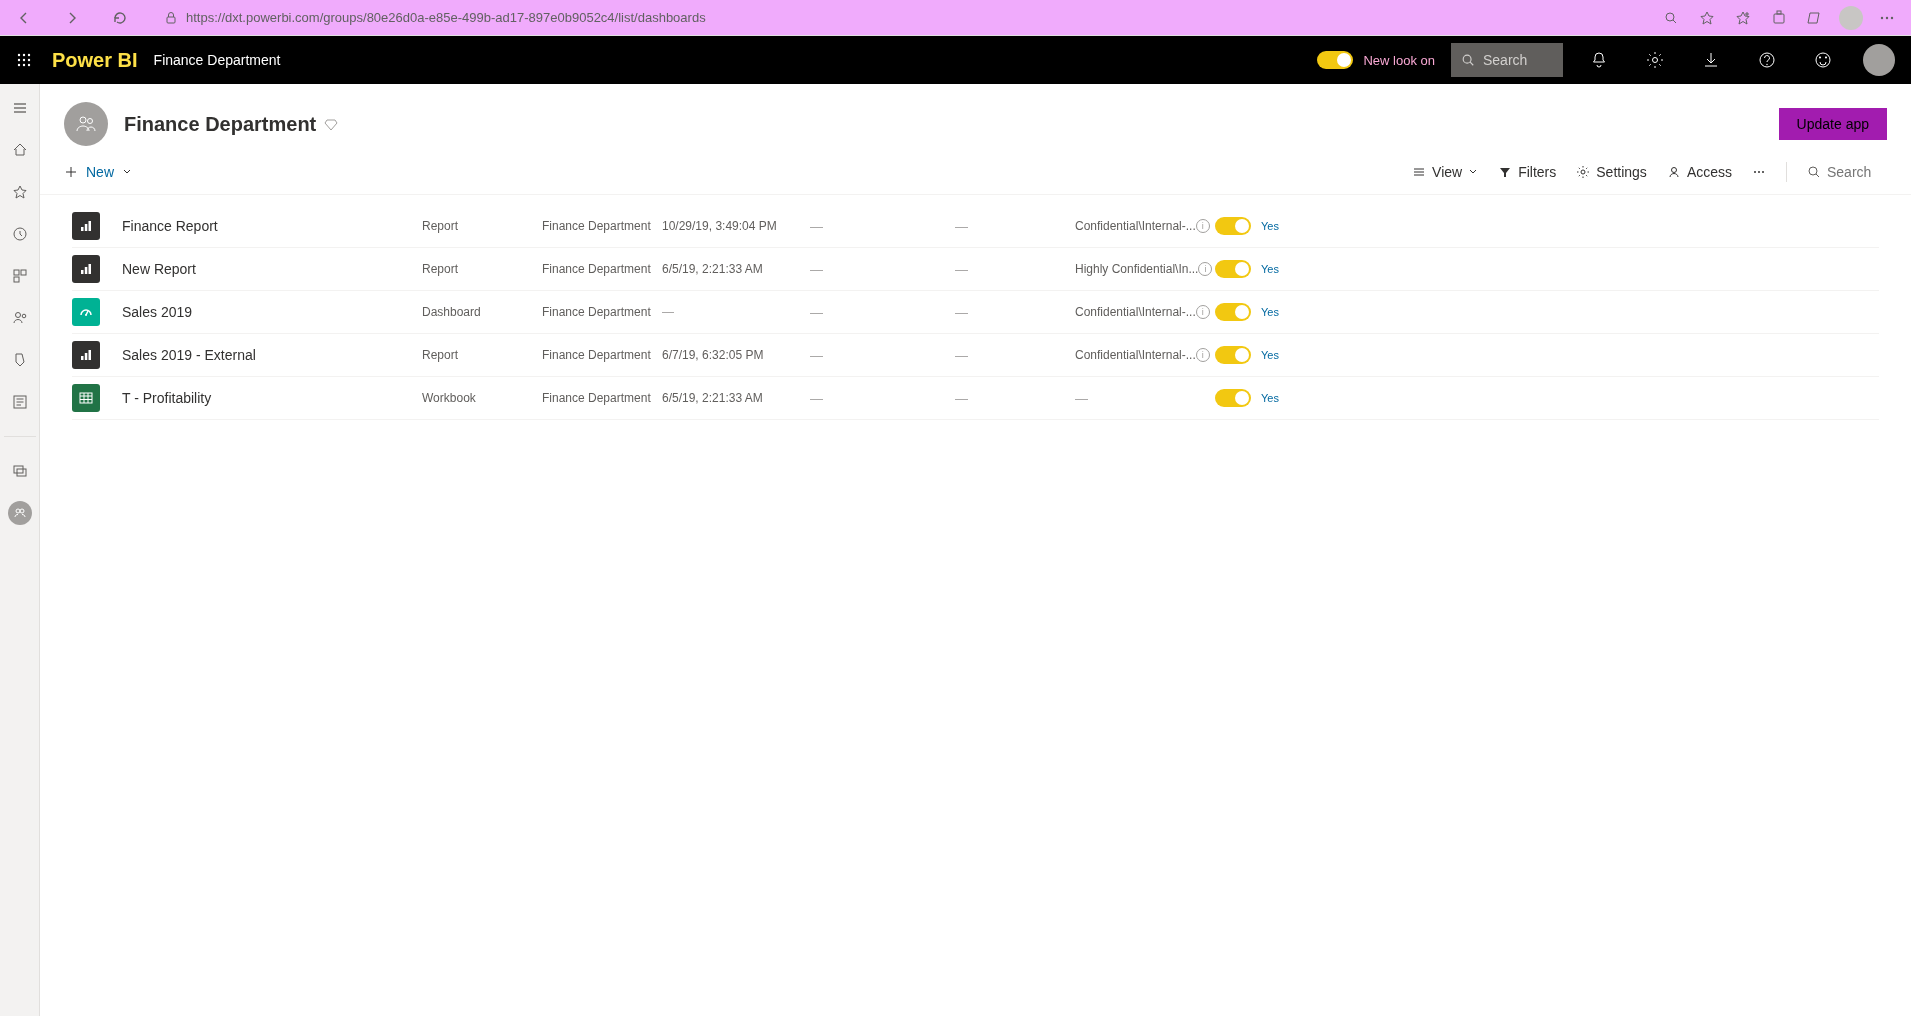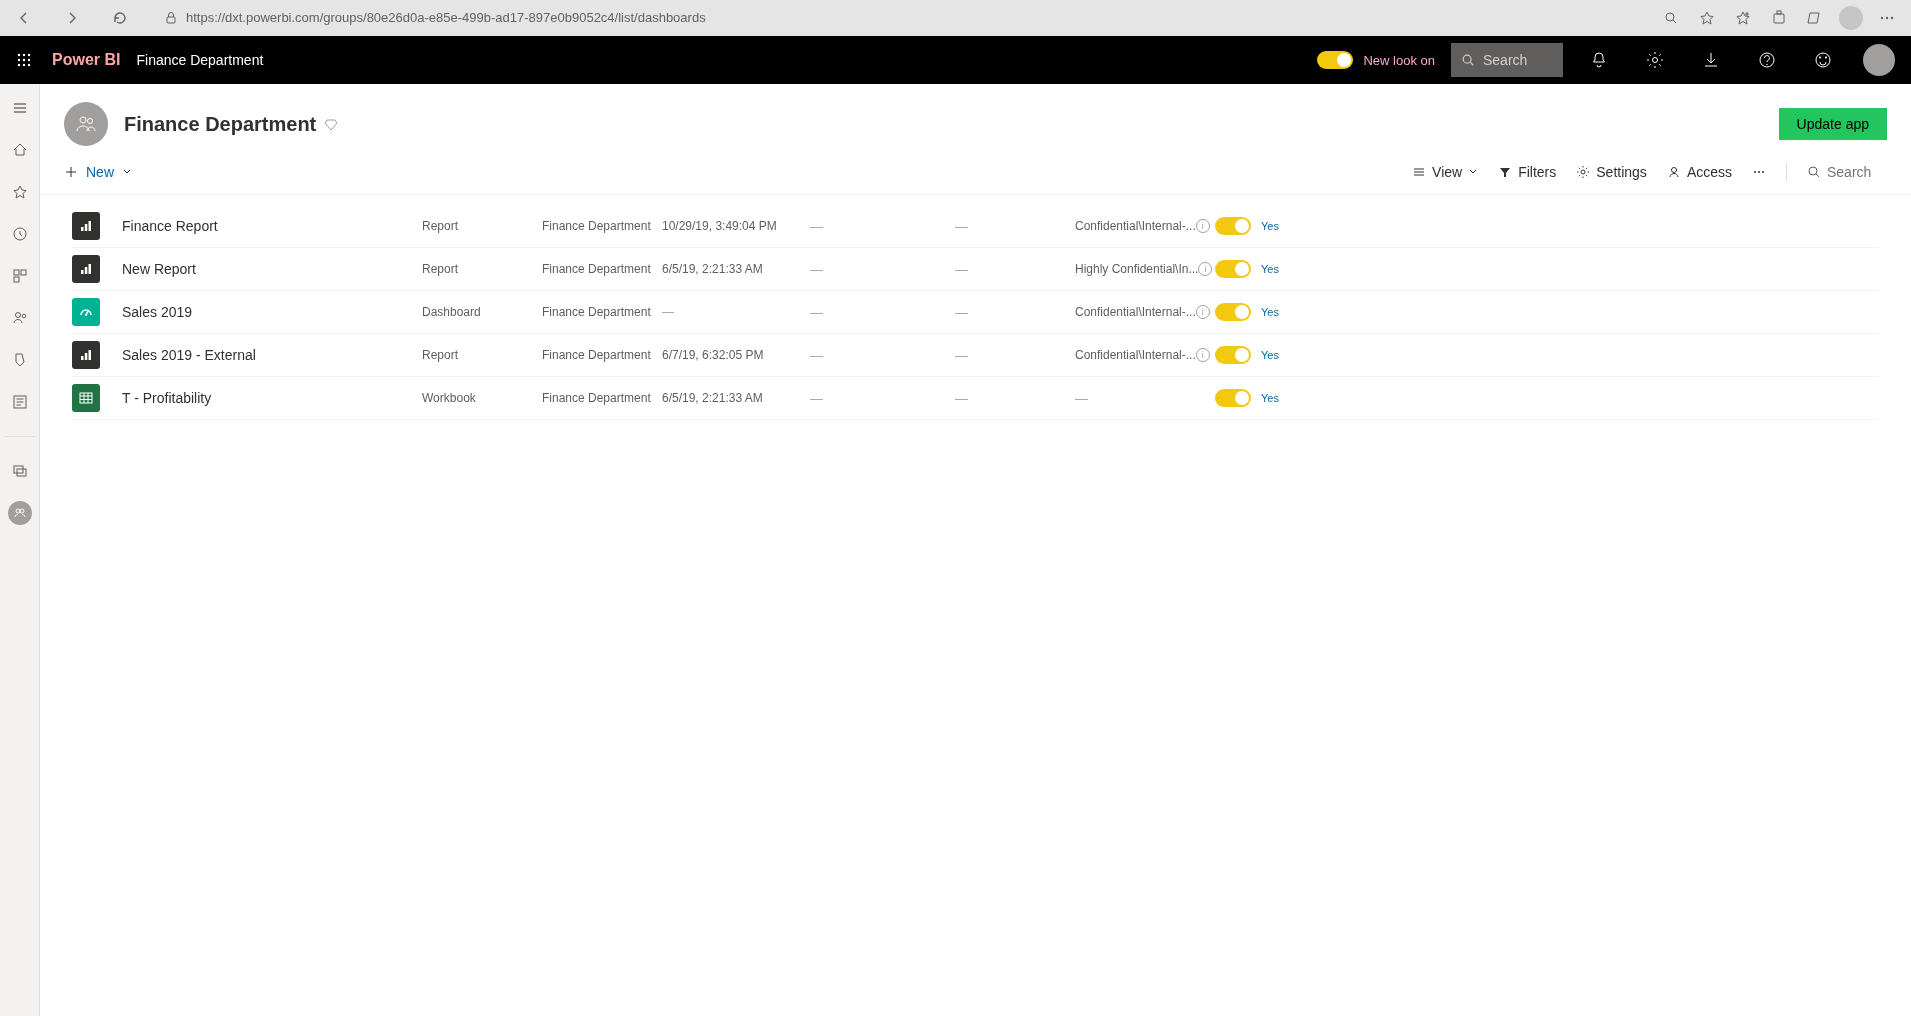--- a/index.html
+++ b/index.html
@@ -1,29 +1,29 @@
 <!DOCTYPE html>
 <html><head>
 <meta charset="utf-8">
 <style>
 * { box-sizing: border-box; margin: 0; padding: 0; }
 body { font-family: "Segoe UI", Arial, sans-serif; font-size: 13px; color: #323130; background: #fff; overflow: hidden; }
 
 
-.browser-bar { height: 36px; display: flex; align-items: center; padding: 0 8px; border-bottom: 1px solid #e1e1e1; background: #e5e5e5; gap: 16px; }
+.browser-bar { height: 36px; display: flex; align-items: center; padding: 0 8px; border-bottom: 1px solid #e1e1e1; background: #f0abfc; gap: 16px; }
 .browser-nav-btn { width: 32px; height: 32px; display: flex; align-items: center; justify-content: center; color: #616161; border-radius: 4px; cursor: pointer; }
 .url-group { flex: 1; display: flex; align-items: center; gap: 8px; padding: 0 12px; color: #616161; font-size: 13px; }
 .url-lock { color: #616161; }
 .url-text { flex: 1; color: #616161; font-size: 13px; }
 .browser-right { display: flex; align-items: center; gap: 4px; }
 
 
 .top-bar { height: 48px; background: #000; color: #fff; display: flex; align-items: center; padding: 0 12px; gap: 16px; }
 .app-launcher { width: 24px; height: 24px; display: flex; align-items: center; justify-content: center; cursor: pointer; }
-.brand { font-size: 16px; font-weight: 600; color: #fca5a5; }
+.brand { font-size: 20px; font-weight: 600; color: #fde047; }
 .breadcrumb-top { font-size: 14px; color: #fff; }
 .top-spacer { flex: 1; }
 .new-look-toggle { display: flex; align-items: center; gap: 10px; }
 .toggle-switch { width: 36px; height: 18px; background: #f2c811; border-radius: 10px; position: relative; cursor: pointer; }
 .toggle-switch::after { content: ""; position: absolute; width: 14px; height: 14px; border-radius: 50%; background: #fff; top: 2px; right: 2px; }
 .new-look-label { font-size: 13px; color: #f9a8d4; }
 .search-box-top { display: flex; align-items: center; background: #605e5c; width: 112px; height: 34px; padding: 0 10px; gap: 8px; color: #d2d0ce; font-size: 14px; }
 .top-icon { width: 40px; height: 40px; display: flex; align-items: center; justify-content: center; color: #fff; cursor: pointer; }
 .avatar { width: 32px; height: 32px; border-radius: 50%; background: #a19f9d; }
 
@@ -35,21 +35,21 @@
 .rail-workspace { width: 24px; height: 24px; border-radius: 50%; background: #a19f9d; display: flex; align-items: center; justify-content: center; cursor: pointer; }
 
 .main { flex: 1; background: #fff; display: flex; flex-direction: column; }
 
 
 .ws-header { display: flex; align-items: center; padding: 18px 24px 10px; gap: 16px; }
 .ws-avatar { width: 44px; height: 44px; border-radius: 50%; background: #a19f9d; display: flex; align-items: center; justify-content: center; color: #fff; }
 .ws-title { font-size: 20px; font-weight: 600; color: #323130; display: flex; align-items: center; gap: 8px; }
 .ws-premium { color: #a19f9d; font-size: 14px; }
 .ws-header-spacer { flex: 1; }
-.update-app-btn { background: #22c55e; color: #000; border: none; padding: 8px 18px; font-size: 14px; font-weight: 400; cursor: pointer; }
+.update-app-btn { background: #a21caf; color: #000; border: none; padding: 8px 18px; font-size: 14px; font-weight: 400; cursor: pointer; }
 
 
 .toolbar-row { display: flex; align-items: center; padding: 6px 24px 12px; gap: 20px; border-bottom: 1px solid #f3f2f1; }
 .new-btn { display: flex; align-items: center; gap: 8px; color: #0369a1; font-size: 14px; cursor: pointer; }
 .tool-spacer { flex: 1; }
 .tool-item { display: flex; align-items: center; gap: 6px; color: #323130; font-size: 14px; cursor: pointer; }
 .tool-divider { width: 1px; height: 20px; background: #e1dfdd; }
 .search-input-tool { border: none; outline: none; font-size: 14px; width: 60px; }
 
 

